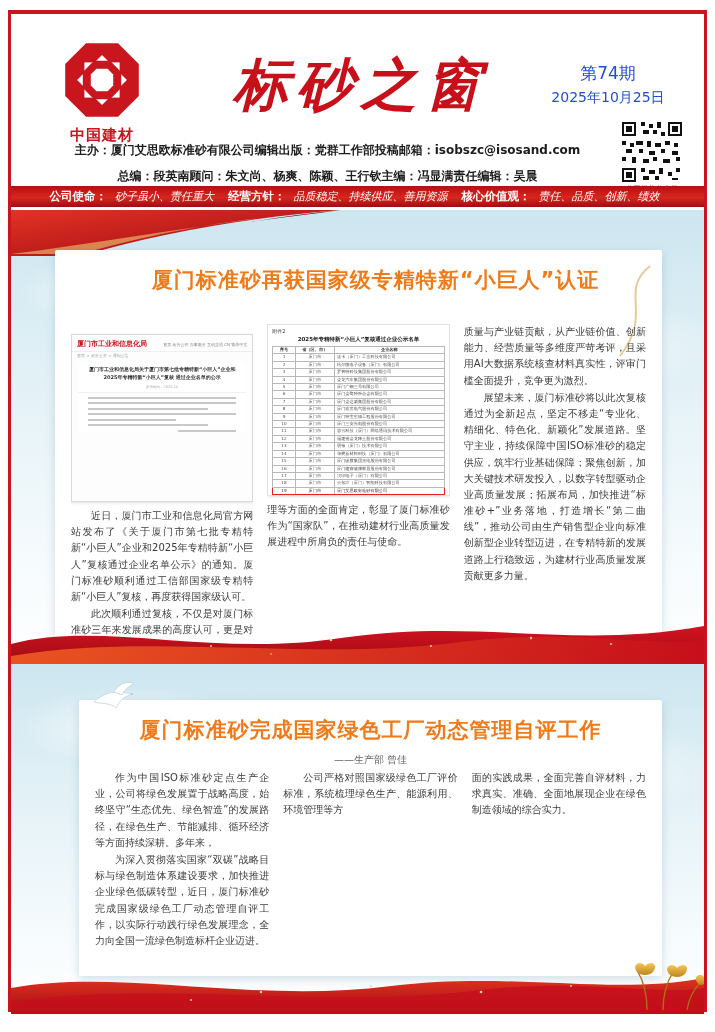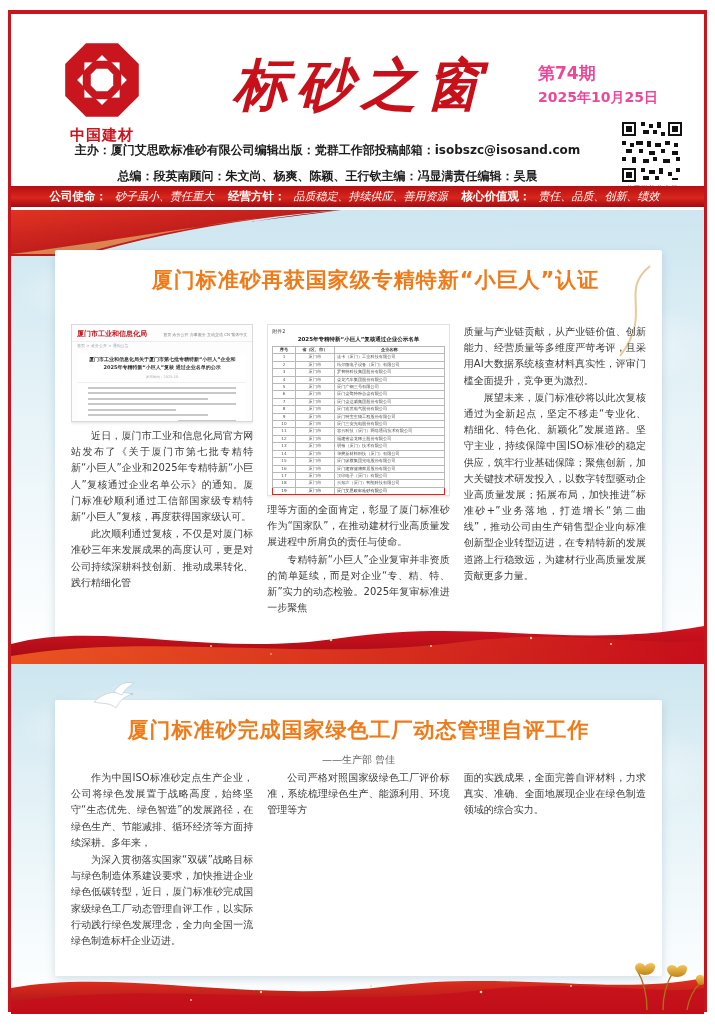--- a/index.html
+++ b/index.html
@@ -10,21 +10,21 @@
   .frame-left{position:absolute;left:8px;top:10px;width:3px;height:1002px;background:#c9151e;}
   .frame-right{position:absolute;right:8px;top:10px;width:3px;height:1002px;background:#c9151e;}
 
   
   .header{position:absolute;left:11px;right:11px;top:14px;height:172px;background:#fff;}
   .logo{position:absolute;left:48px;top:26px;width:86px;text-align:center;}
   .logo-label{font-size:15px;font-weight:bold;color:#c9151e;letter-spacing:1px;margin-top:2px;}
   .masthead-title{position:absolute;left:150px;top:34px;width:400px;text-align:center;
         font-family:"DejaVu Serif","Liberation Serif",serif;font-style:italic;font-weight:bold;
         font-size:56px;color:#c8101a;letter-spacing:8px;white-space:nowrap;}
-  .issue-box{position:absolute;right:26px;top:48px;width:140px;text-align:left;color:#ec4899;font-weight:bold;}
+  .issue-box{position:absolute;right:26px;top:48px;width:140px;text-align:center;color:#1d4ed8;}
   .issue-no{font-size:17px;margin-bottom:4px;}
   .issue-date{font-size:14px;}
   .qr{position:absolute;right:22px;top:108px;width:60px;height:60px;}
   .qr-caption{position:absolute;right:10px;top:170px;width:84px;text-align:center;font-size:7.5px;color:#666;}
   .info{position:absolute;left:56px;right:116px;top:128px;font-size:12px;font-weight:bold;color:#1c1c1c;}
   .info-row{display:flex;justify-content:center;margin-bottom:9px;white-space:nowrap;}
 
   
   .banner{position:absolute;left:11px;right:11px;top:186px;height:21px;
         background:linear-gradient(180deg,#b70e13 0%,#d7271c 55%,#a50a12 100%);
@@ -37,37 +37,37 @@
         background:
           radial-gradient(120px 40px at 18% 18%,rgba(255,255,255,.8),rgba(255,255,255,0)),
           radial-gradient(160px 50px at 80% 30%,rgba(255,255,255,.7),rgba(255,255,255,0)),
           linear-gradient(180deg,#cde6f0 0%,#e4f2f7 40%,#f6fbfd 78%,#ffffff 100%);}
   #section1{top:210px;height:452px;}
   #section2{top:664px;height:348px;}
 
   .card{position:absolute;left:44px;right:42px;background:#fff;border-radius:2px;
         box-shadow:0 3px 10px rgba(96,140,170,.28);}
   #card1{top:40px;height:398px;padding-left:34px;}
-  #card2{top:36px;height:276px;}
+  #card2{top:36px;height:276px;margin-left:24px;}
 
   .art-title{margin:0;padding-top:16px;text-align:center;font-size:21px;font-weight:bold;
         color:#f07a18;letter-spacing:1px;}
   .byline{text-align:center;font-size:10px;color:#666;margin-top:9px;}
 
   .cols{position:absolute;left:16px;right:16px;bottom:10px;display:flex;gap:14px;overflow:hidden;}
   #card1 .cols{top:74px;}
   #card2 .cols{top:70px;}
   .col{flex:1;min-width:0;overflow:hidden;}
   .col p{margin:0 0 1px;font-size:10px;line-height:1.62;color:#3b3b3b;text-align:justify;}
   .indent{text-indent:2em;}
   .hl-sel{background:#bcd9ef;}
 
   
-  .shot{width:100%;height:98px;background:#fdfdfd;border:1px solid #d9d9d9;box-sizing:border-box;
-        margin-bottom:6px;overflow:hidden;box-shadow:0 1px 3px rgba(0,0,0,.12);}
+  .shot{width:100%;height:168px;background:#fdfdfd;border:1px solid #d9d9d9;box-sizing:border-box;
+        margin-bottom:6px;overflow:hidden;box-shadow:0 1px 3px rgba(0,0,0,.12);margin-top:10px;}
   .shot-top{display:flex;align-items:center;justify-content:space-between;padding:4px 5px 2px;}
   .shot-site{font-size:7px;font-weight:bold;color:#c9151e;white-space:nowrap;}
   .shot-nav{font-size:4px;color:#888;white-space:nowrap;}
   .shot-crumb{font-size:4px;color:#9aa6b5;padding:1px 5px;border-top:1px solid #eee;}
   .shot-doc{margin:4px 6px 0;background:#fff;}
   .shot-doc-title{font-size:5px;font-weight:bold;color:#333;text-align:center;line-height:1.5;padding:3px 6px 2px;}
   .shot-meta{font-size:3.5px;color:#aaa;text-align:center;padding:2px 0 3px;border-bottom:1px solid #f0f0f0;}
   .skel{height:2px;background:#c8c8c8;margin:3.5px 10px;}
   .skel.s80{margin-right:38px;} .skel.s60{margin-right:70px;}
   .skel.right{margin-left:100px;height:2px;}
@@ -351,21 +351,20 @@
                   </tr>
                   <tr class="hl">
                     <td>19</td>
                     <td>厦门市</td>
                     <td>厦门艾思欧标准砂有限公司</td>
                   </tr>
                 </tbody>
             </table>
           </div>
           <p>理等方面的全面肯定，彰显了厦门标准砂作为“国家队”，在推动建材行业高质量发展进程中所肩负的责任与使命。</p>
-          <p class="indent">专精特新“小巨人”企业复审并非资质的简单延续，而是对企业“专、精、特、新”实力的动态检验。2025年复审标准进一步聚焦</p>
         </div>
 
         <div class="col">
           <p>质量与产业链贡献，从产业链价值、创新能力、经营质量等多维度严苛考评，且采用AI大数据系统核查材料真实性，评审门槛全面提升，竞争更为激烈。</p>
           <p class="indent">展望未来，厦门标准砂将以此次复核通过为全新起点，坚定不移走“专业化、精细化、特色化、新颖化”发展道路。坚守主业，持续保障中国ISO标准砂的稳定供应，筑牢行业基础保障；聚焦创新，加大关键技术研发投入，以数字转型驱动企业高质量发展；拓展布局，加快推进“标准砂+”业务落地，打造增长“第二曲线”，推动公司由生产销售型企业向标准创新型企业转型迈进，在专精特新的发展道路上行稳致远，为建材行业高质量发展贡献更多力量。</p>
         </div>
       </div>
     </div>
   </div>
 

